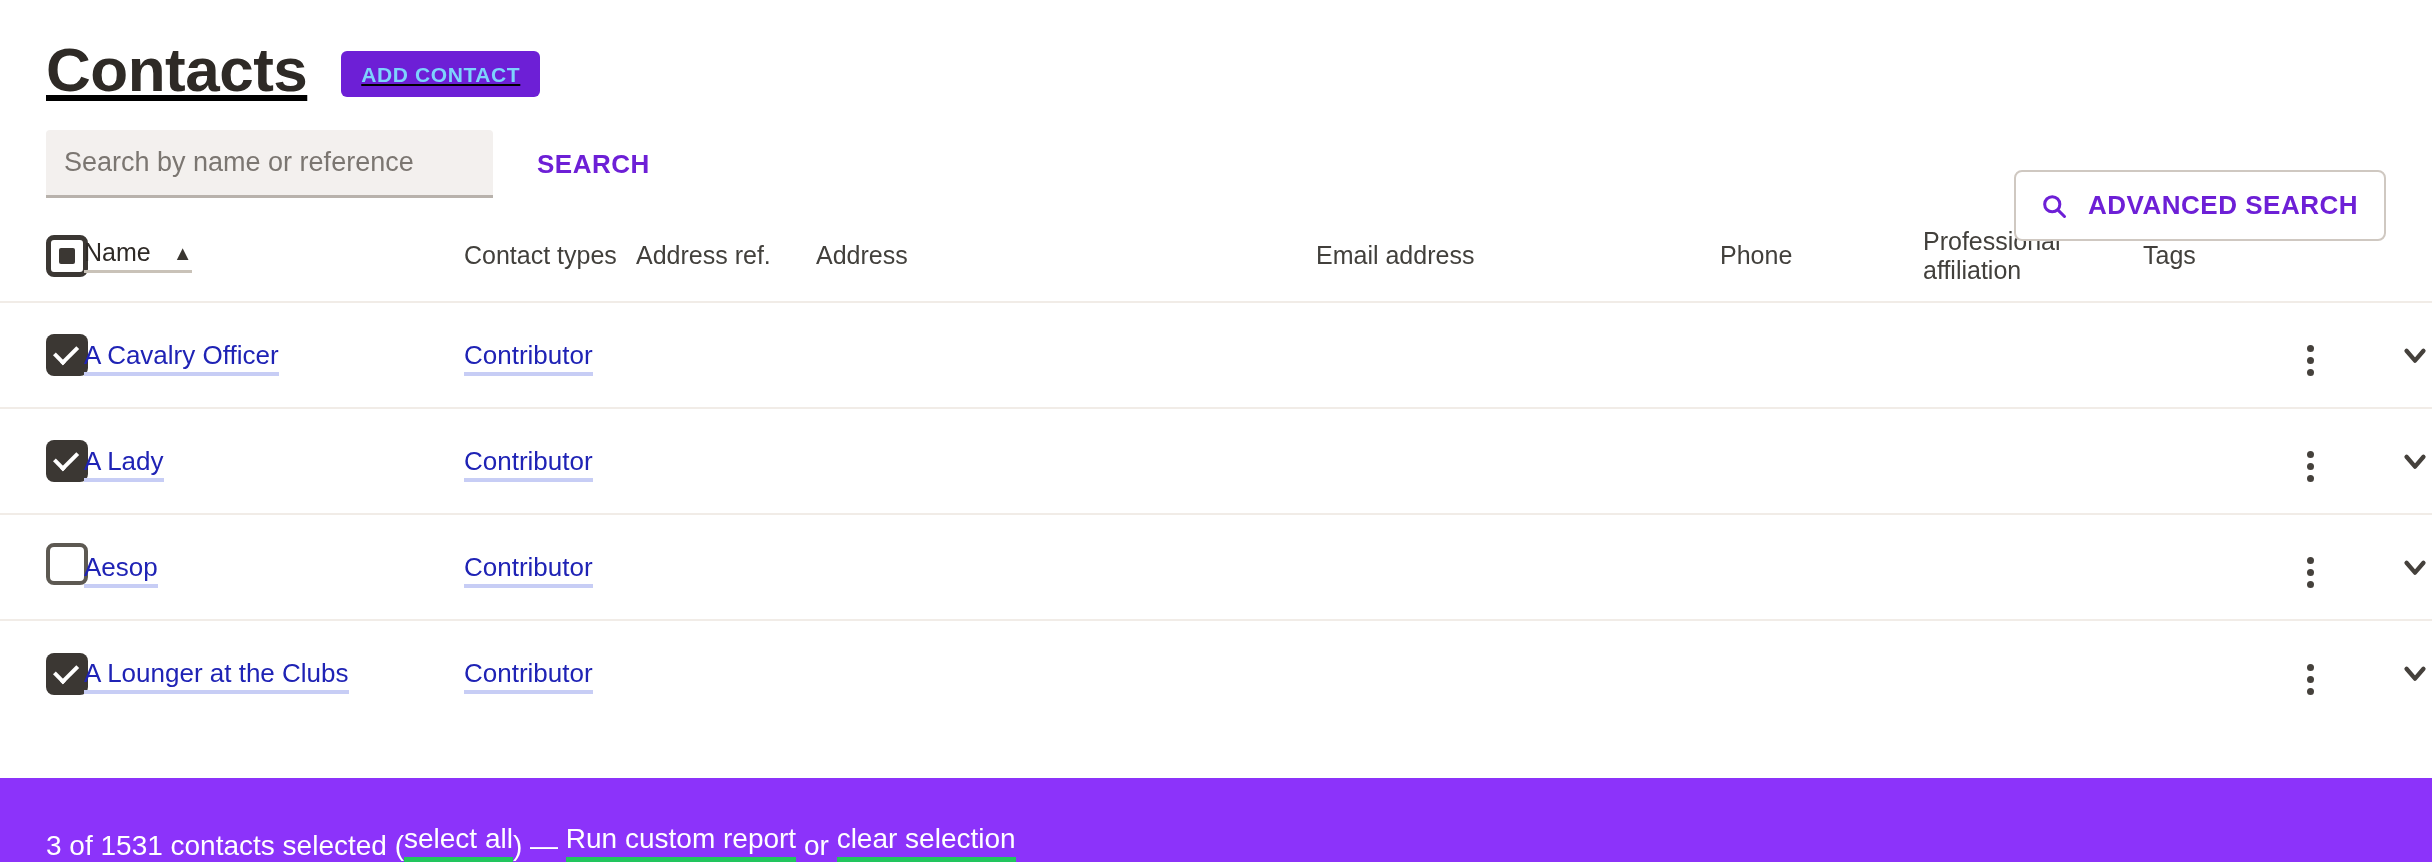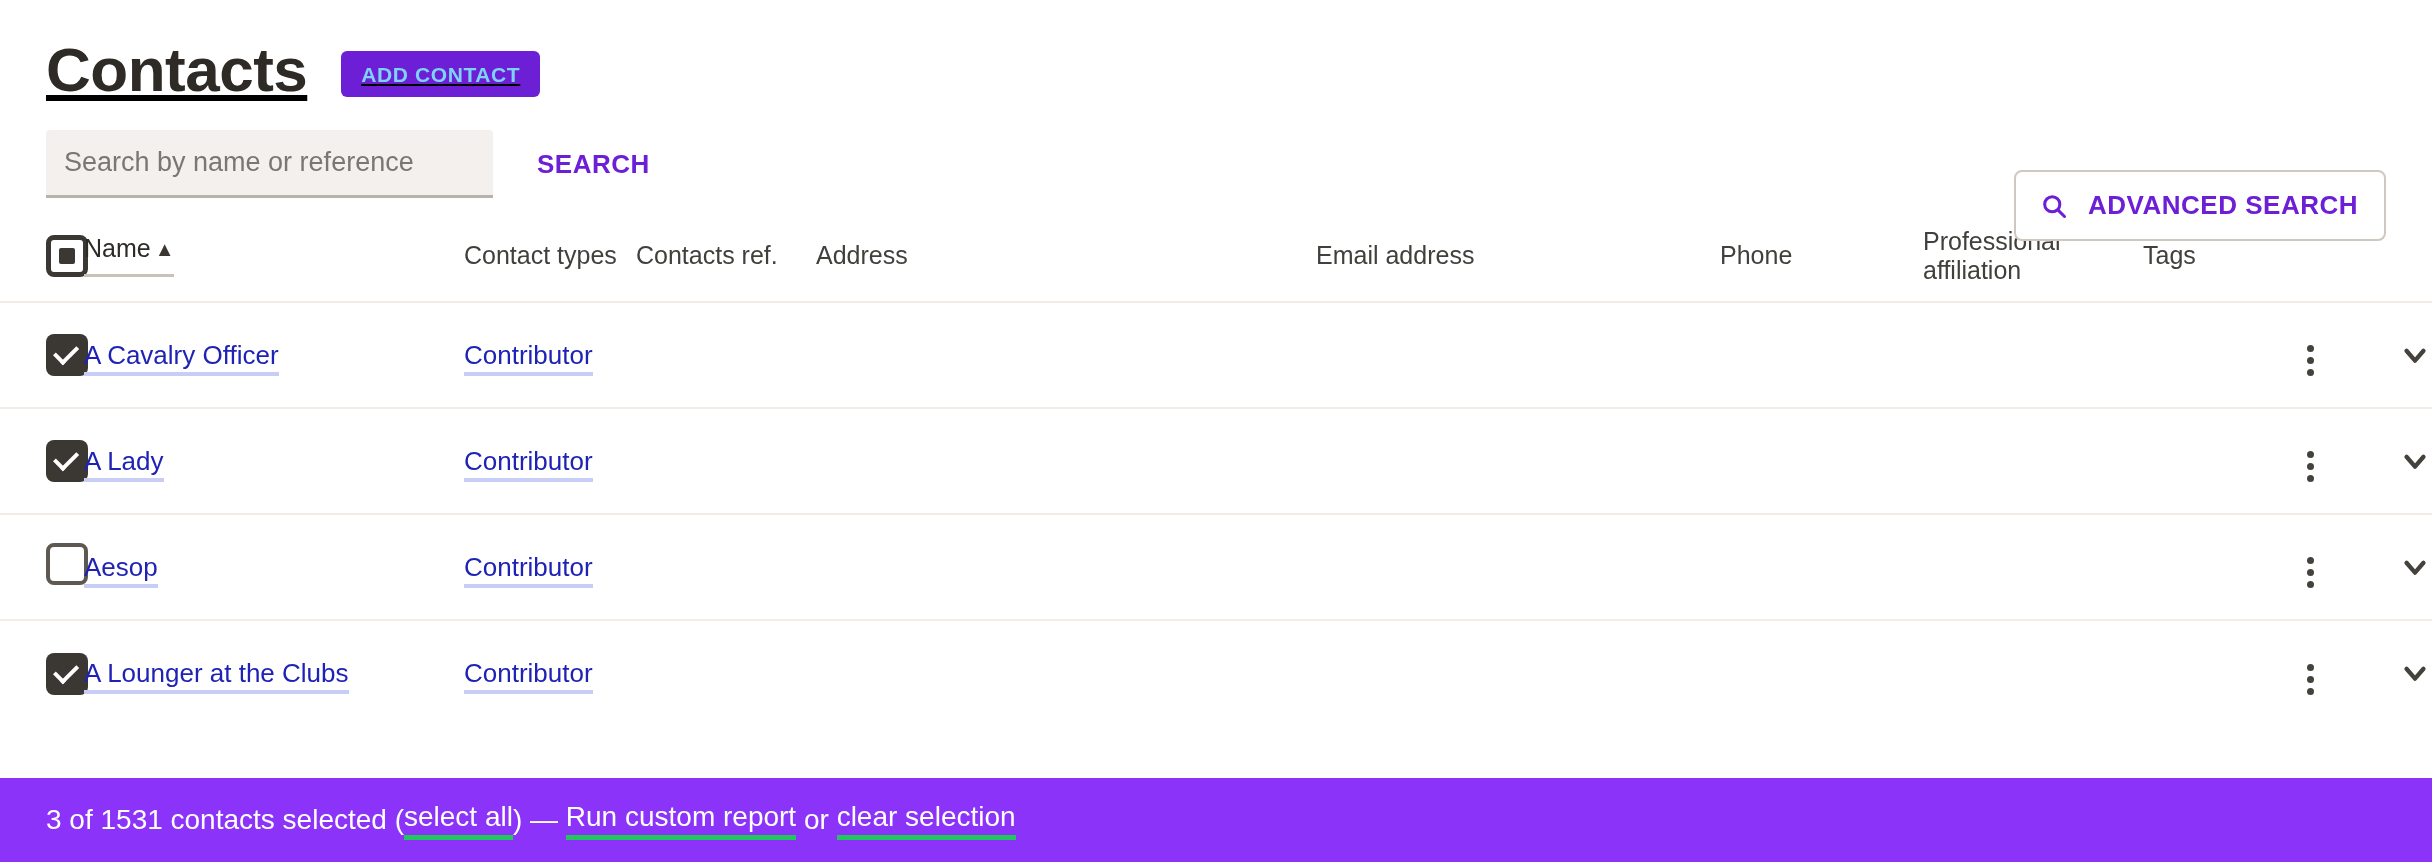--- a/index.html
+++ b/index.html
@@ -148,24 +148,24 @@
   .col-phone   { width: 203px; }
   .col-prof    { width: 220px; }
   .col-tags    { width: 154px; }
   .col-menu    { width: 95px;  }
   .col-expand  { width: auto;  }
 
   
   .sort-header {
     display: inline-flex;
     align-items: center;
-    gap: 4px;
+    gap: 22px;
     color: #2e2a26;
     border-bottom: 3px solid #c9c2b8;
-    padding-bottom: 11px;
+    padding-bottom: 3px;
     cursor: pointer;
     line-height: 1.1;
   }
   .sort-arrow { font-size: 20px; color: #3a3631; line-height: 1; }
 
   
   .cbx {
     width: 42px;
     height: 42px;
     border-radius: 8px;
@@ -230,21 +230,21 @@
 
   
   .selection-bar {
     position: absolute;
     left: 0;
     bottom: 0;
     width: 2432px;
     height: 84px;
     background: #8c33fa;
     display: flex;
-    align-items: center;
+    align-items: flex-end;
     padding-left: 46px;
     color: #ffffff;
     font-size: 28px;
     gap: 0;
   }
   .selection-bar .sel-link {
     color: #ffffff;
     text-decoration: none;
     border-bottom: 5px solid #22c55e;
     padding-bottom: 2px;
@@ -283,21 +283,21 @@
         <th class="col-check">
           <span class="cbx indeterminate"></span>
         </th>
         <th class="col-name">
           <span class="sort-header">
             <span>Name</span>
             <span class="sort-arrow">▲</span>
           </span>
         </th>
         <th class="col-type">Contact types</th>
-        <th class="col-ref">Contacts ref.</th>
+        <th class="col-ref">Address ref.</th>
         <th class="col-addr">Address</th>
         <th class="col-email">Email address</th>
         <th class="col-phone">Phone</th>
         <th class="col-prof">Professional affiliation</th>
         <th class="col-tags">Tags</th>
         <th class="col-menu"></th>
         <th class="col-expand"></th>
       </tr>
     </thead>
     <tbody>

